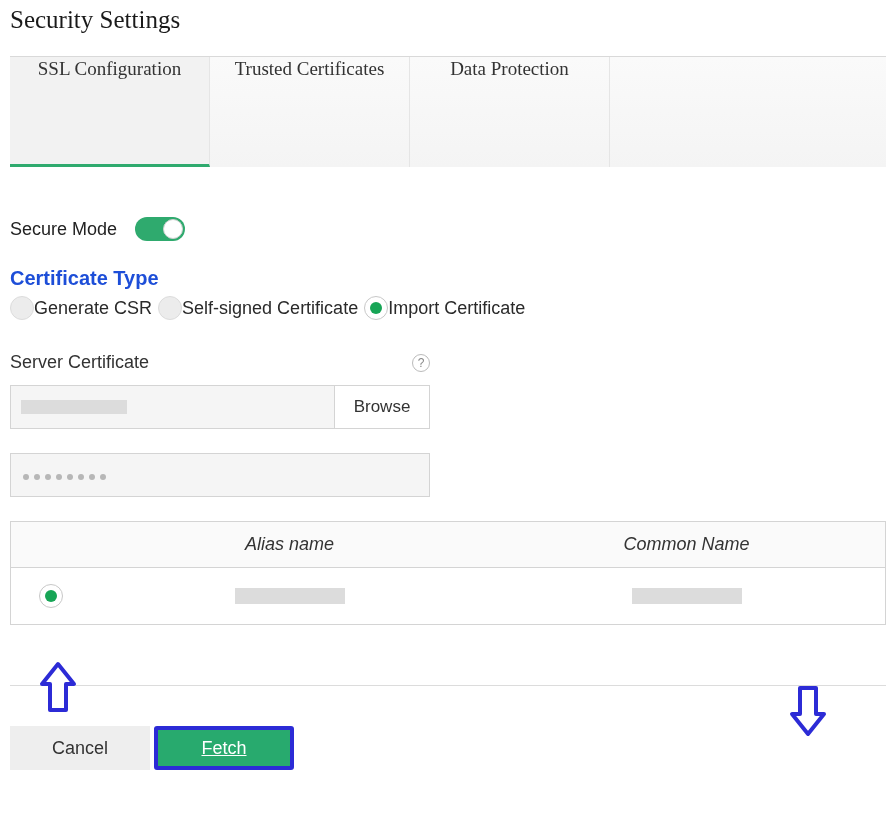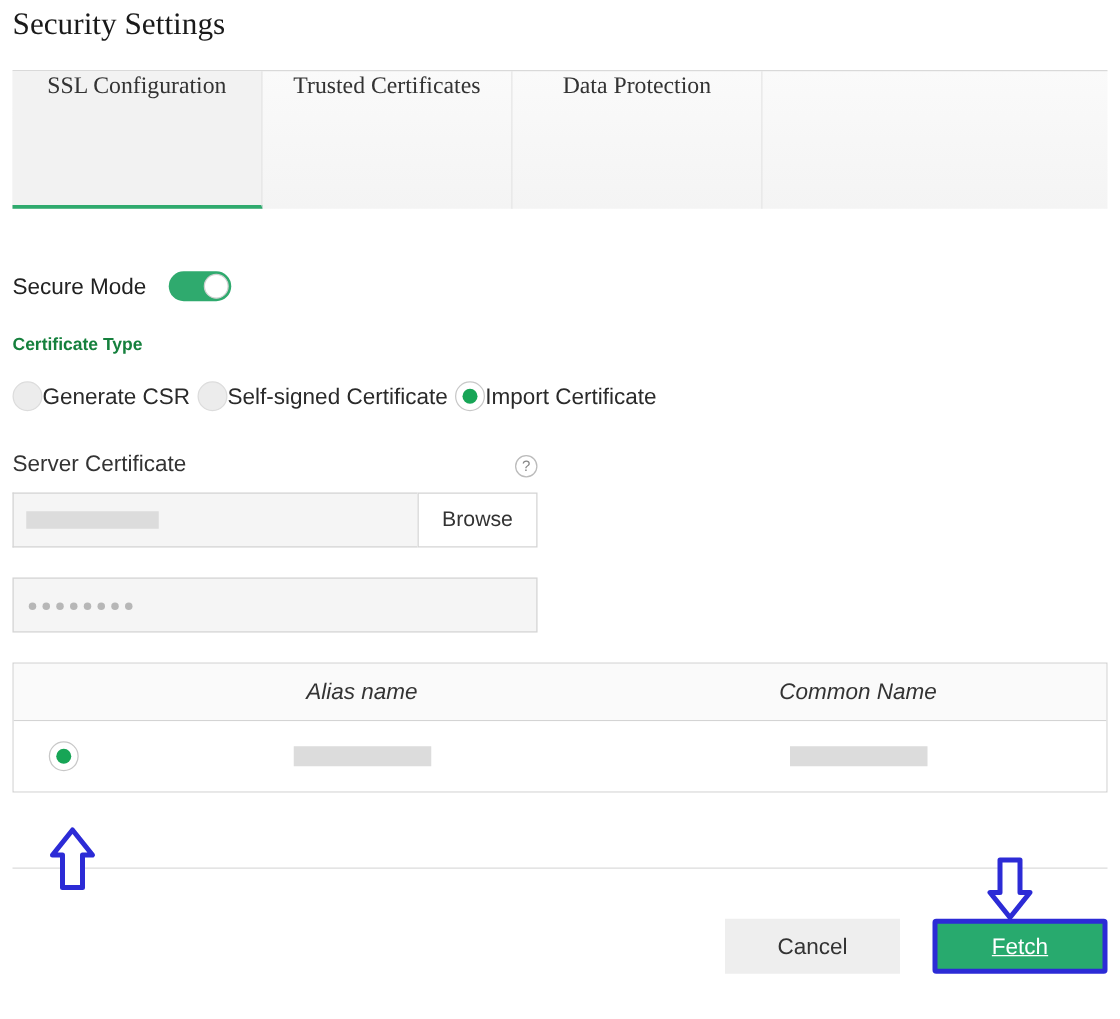--- a/index.html
+++ b/index.html
@@ -59,21 +59,21 @@
     margin-left: 18px;
     cursor: pointer;
   }
   .toggle .knob {
     position: absolute; right: 2px; top: 2px;
     width: 20px; height: 20px; background: #fff;
     border-radius: 50%;
     border: 1px solid #d0d0d0;
   }
 
-  .section-title { font-size: 14px; font-weight: 600; color: #15803d; margin-bottom: 22px; }
+  .section-title { font-size: 20px; font-weight: 600; color: #1d4ed8; margin-bottom: 6px; }
 
   
   .radio-row { display: flex; align-items: center; margin-bottom: 32px; }
   .radio {
     width: 24px; height: 24px; border-radius: 50%;
     background: #ececec; border: 1px solid #dcdcdc;
     position: relative; cursor: pointer;
     flex: 0 0 auto;
   }
   .radio.selected {
@@ -81,21 +81,21 @@
   }
   .radio.selected::after {
     content: ""; position: absolute; top: 50%; left: 50%;
     width: 12px; height: 12px; background: #17a556;
     border-radius: 50%; transform: translate(-50%,-50%);
   }
   .radio-label { font-size: 18px; color: #2a2a2a; margin-right: 6px; }
 
   
   .field-group { margin-bottom: 24px; }
-  .field-label-row { display:flex; align-items:flex-end; gap:8px; margin-bottom:12px;}
+  .field-label-row { display:flex; align-items:center; gap:8px; margin-bottom:12px;}
   .field-label { font-size: 18px; color: #333; }
   .help {
     width: 18px; height: 18px; border-radius: 50%;
     border: 1px solid #bbb; font-size: 12px; color:#888;
     display:flex; align-items:center; justify-content:center;
     cursor: pointer;
     margin-left: auto;
   }
   .file-row { display:flex; width: 420px; }
   .filebox {
@@ -152,21 +152,21 @@
     border-radius:50%; transform:translate(-50%,-50%);
   }
   .cell-skel {
     width:110px; height:16px; background:#dcdcdc; margin:0 auto;
   }
 
   
   .footer-sep { height:1px; background:#dcdcdc; margin-top:60px; }
 
   
-  .btn-row { display:flex; justify-content:flex-end; gap:26px; margin-top:40px; }
+  .btn-row { display:flex; gap:4px; margin-top:40px; }
   .btn {
     min-width:140px; height:44px;
     display:flex; align-items:center; justify-content:center;
     font-size:18px; cursor:pointer;
   }
   .btn.cancel { background:#eeeeee; color:#333; }
   .btn.fetch {
     background:#28aa6e; color:#fff;
     border:4px solid #2c2bd6; border-radius:3px;text-decoration:underline;
   }

